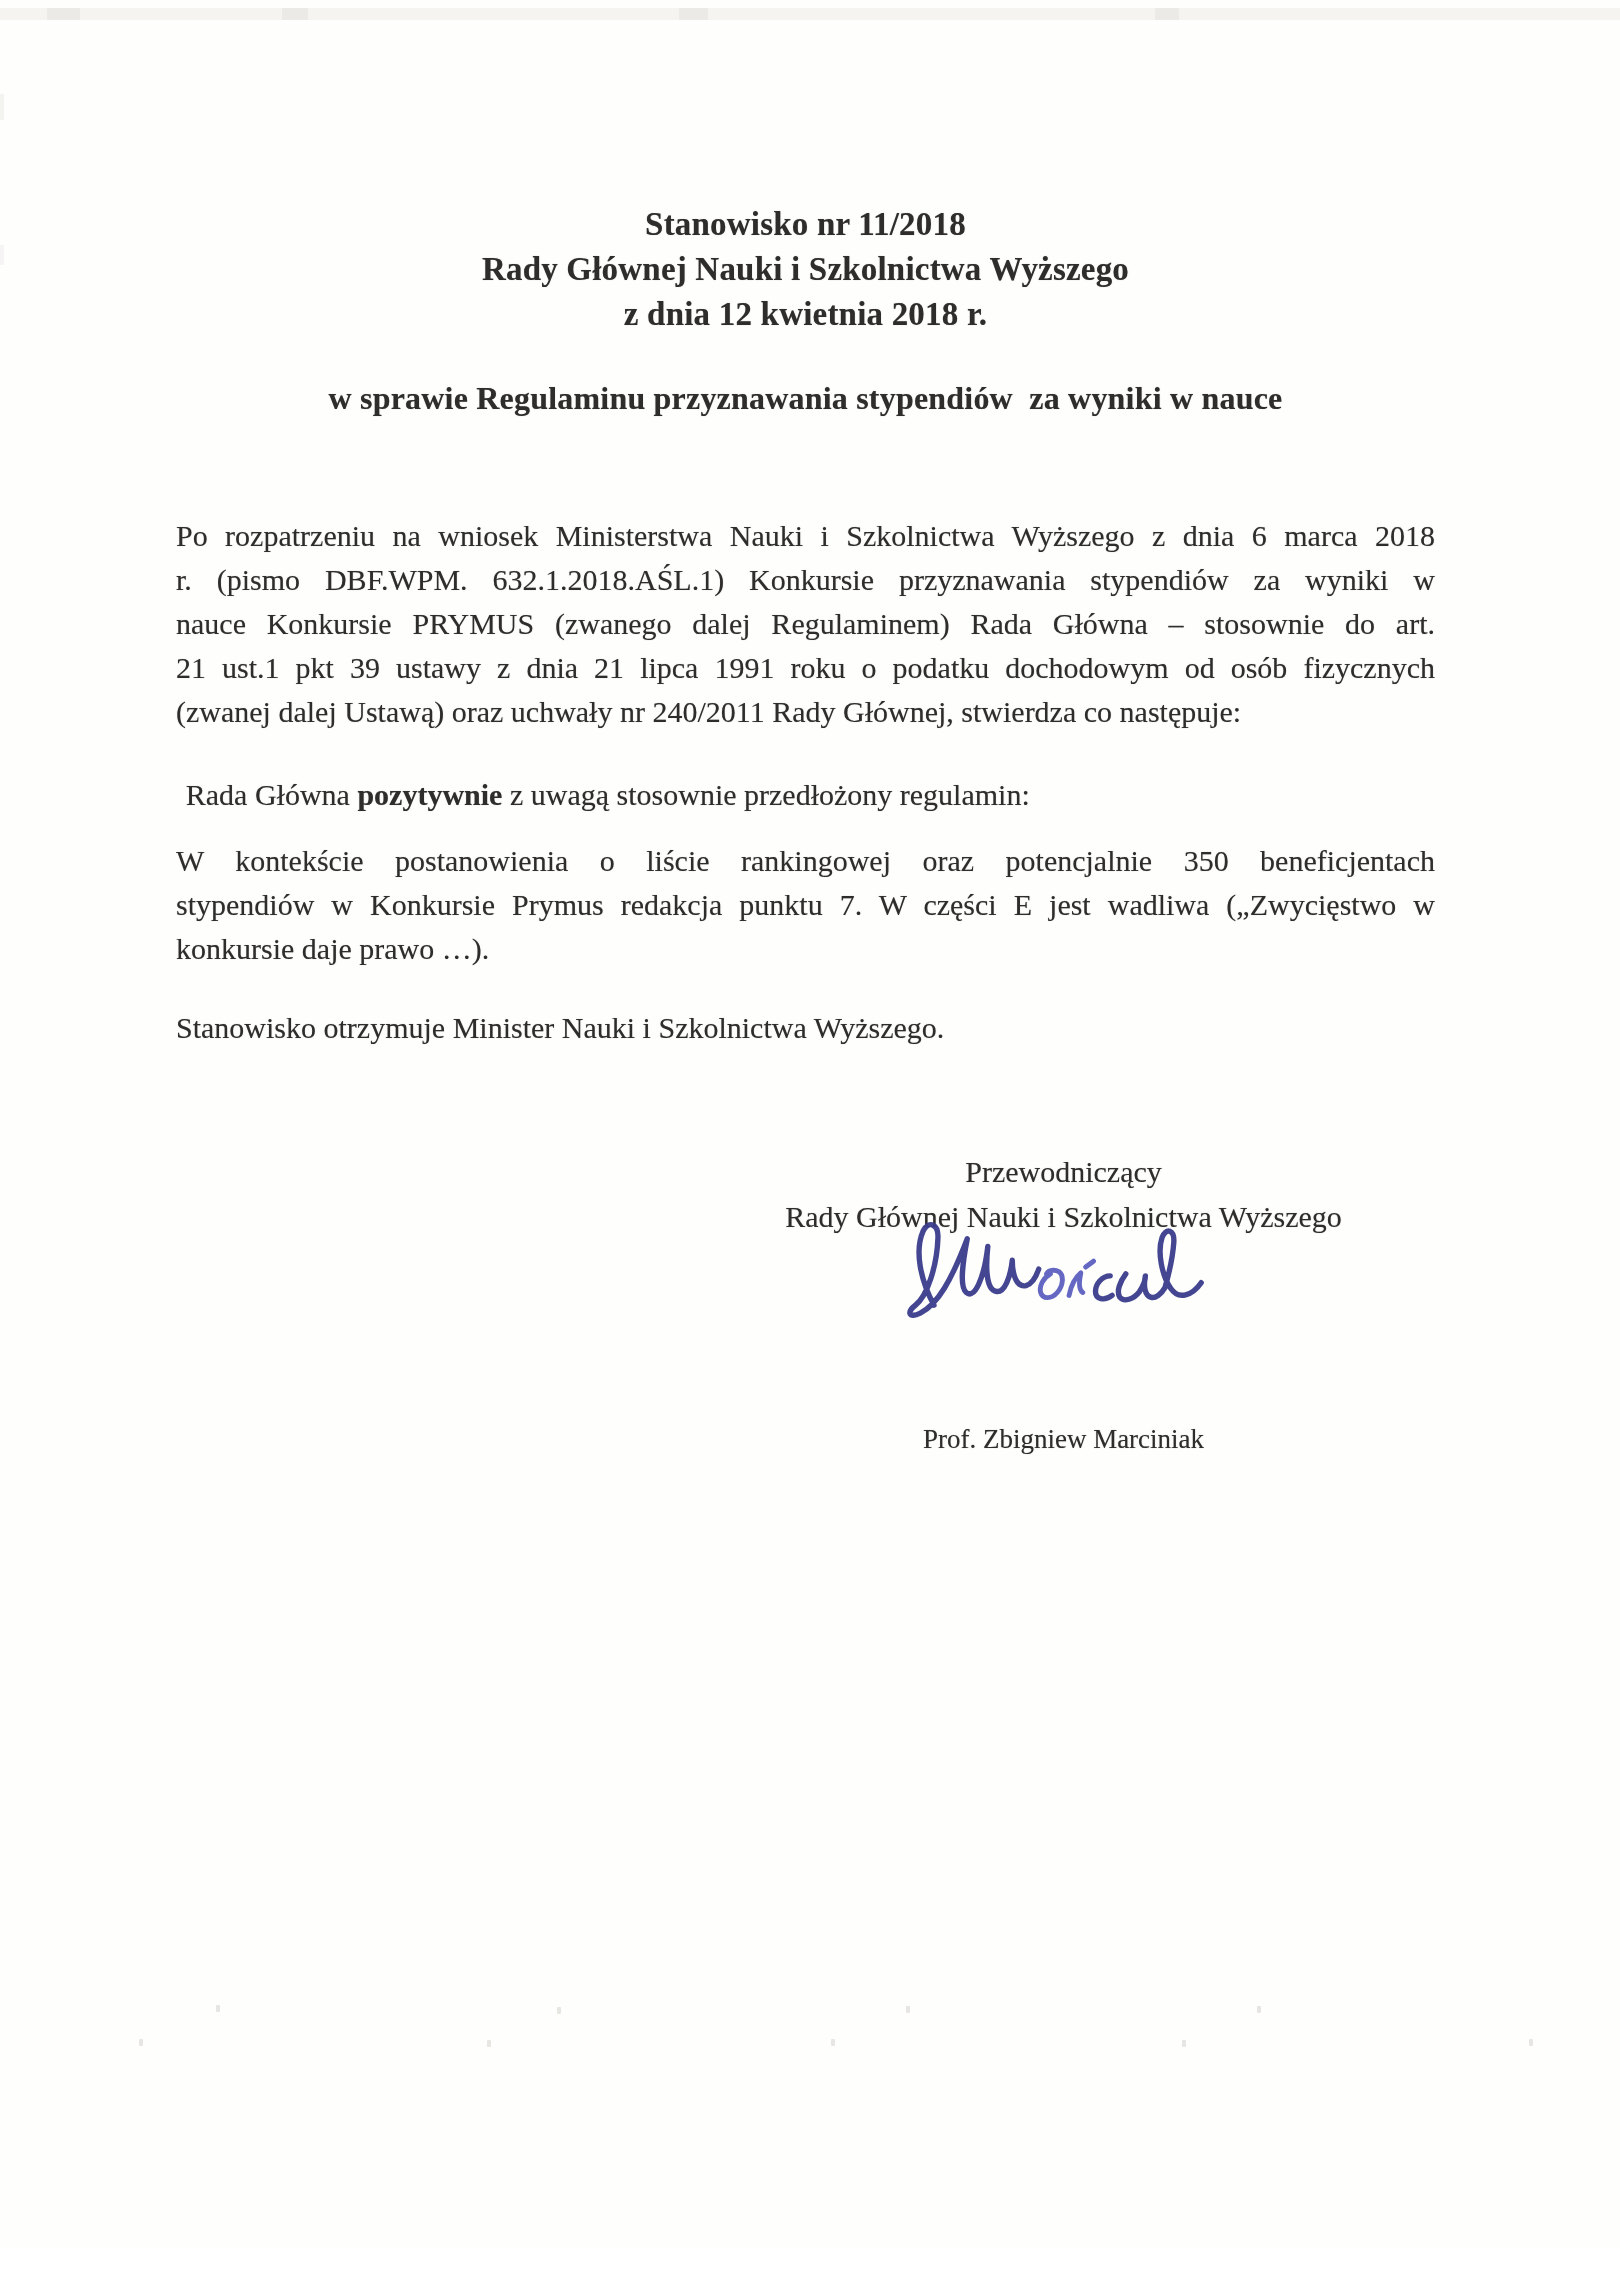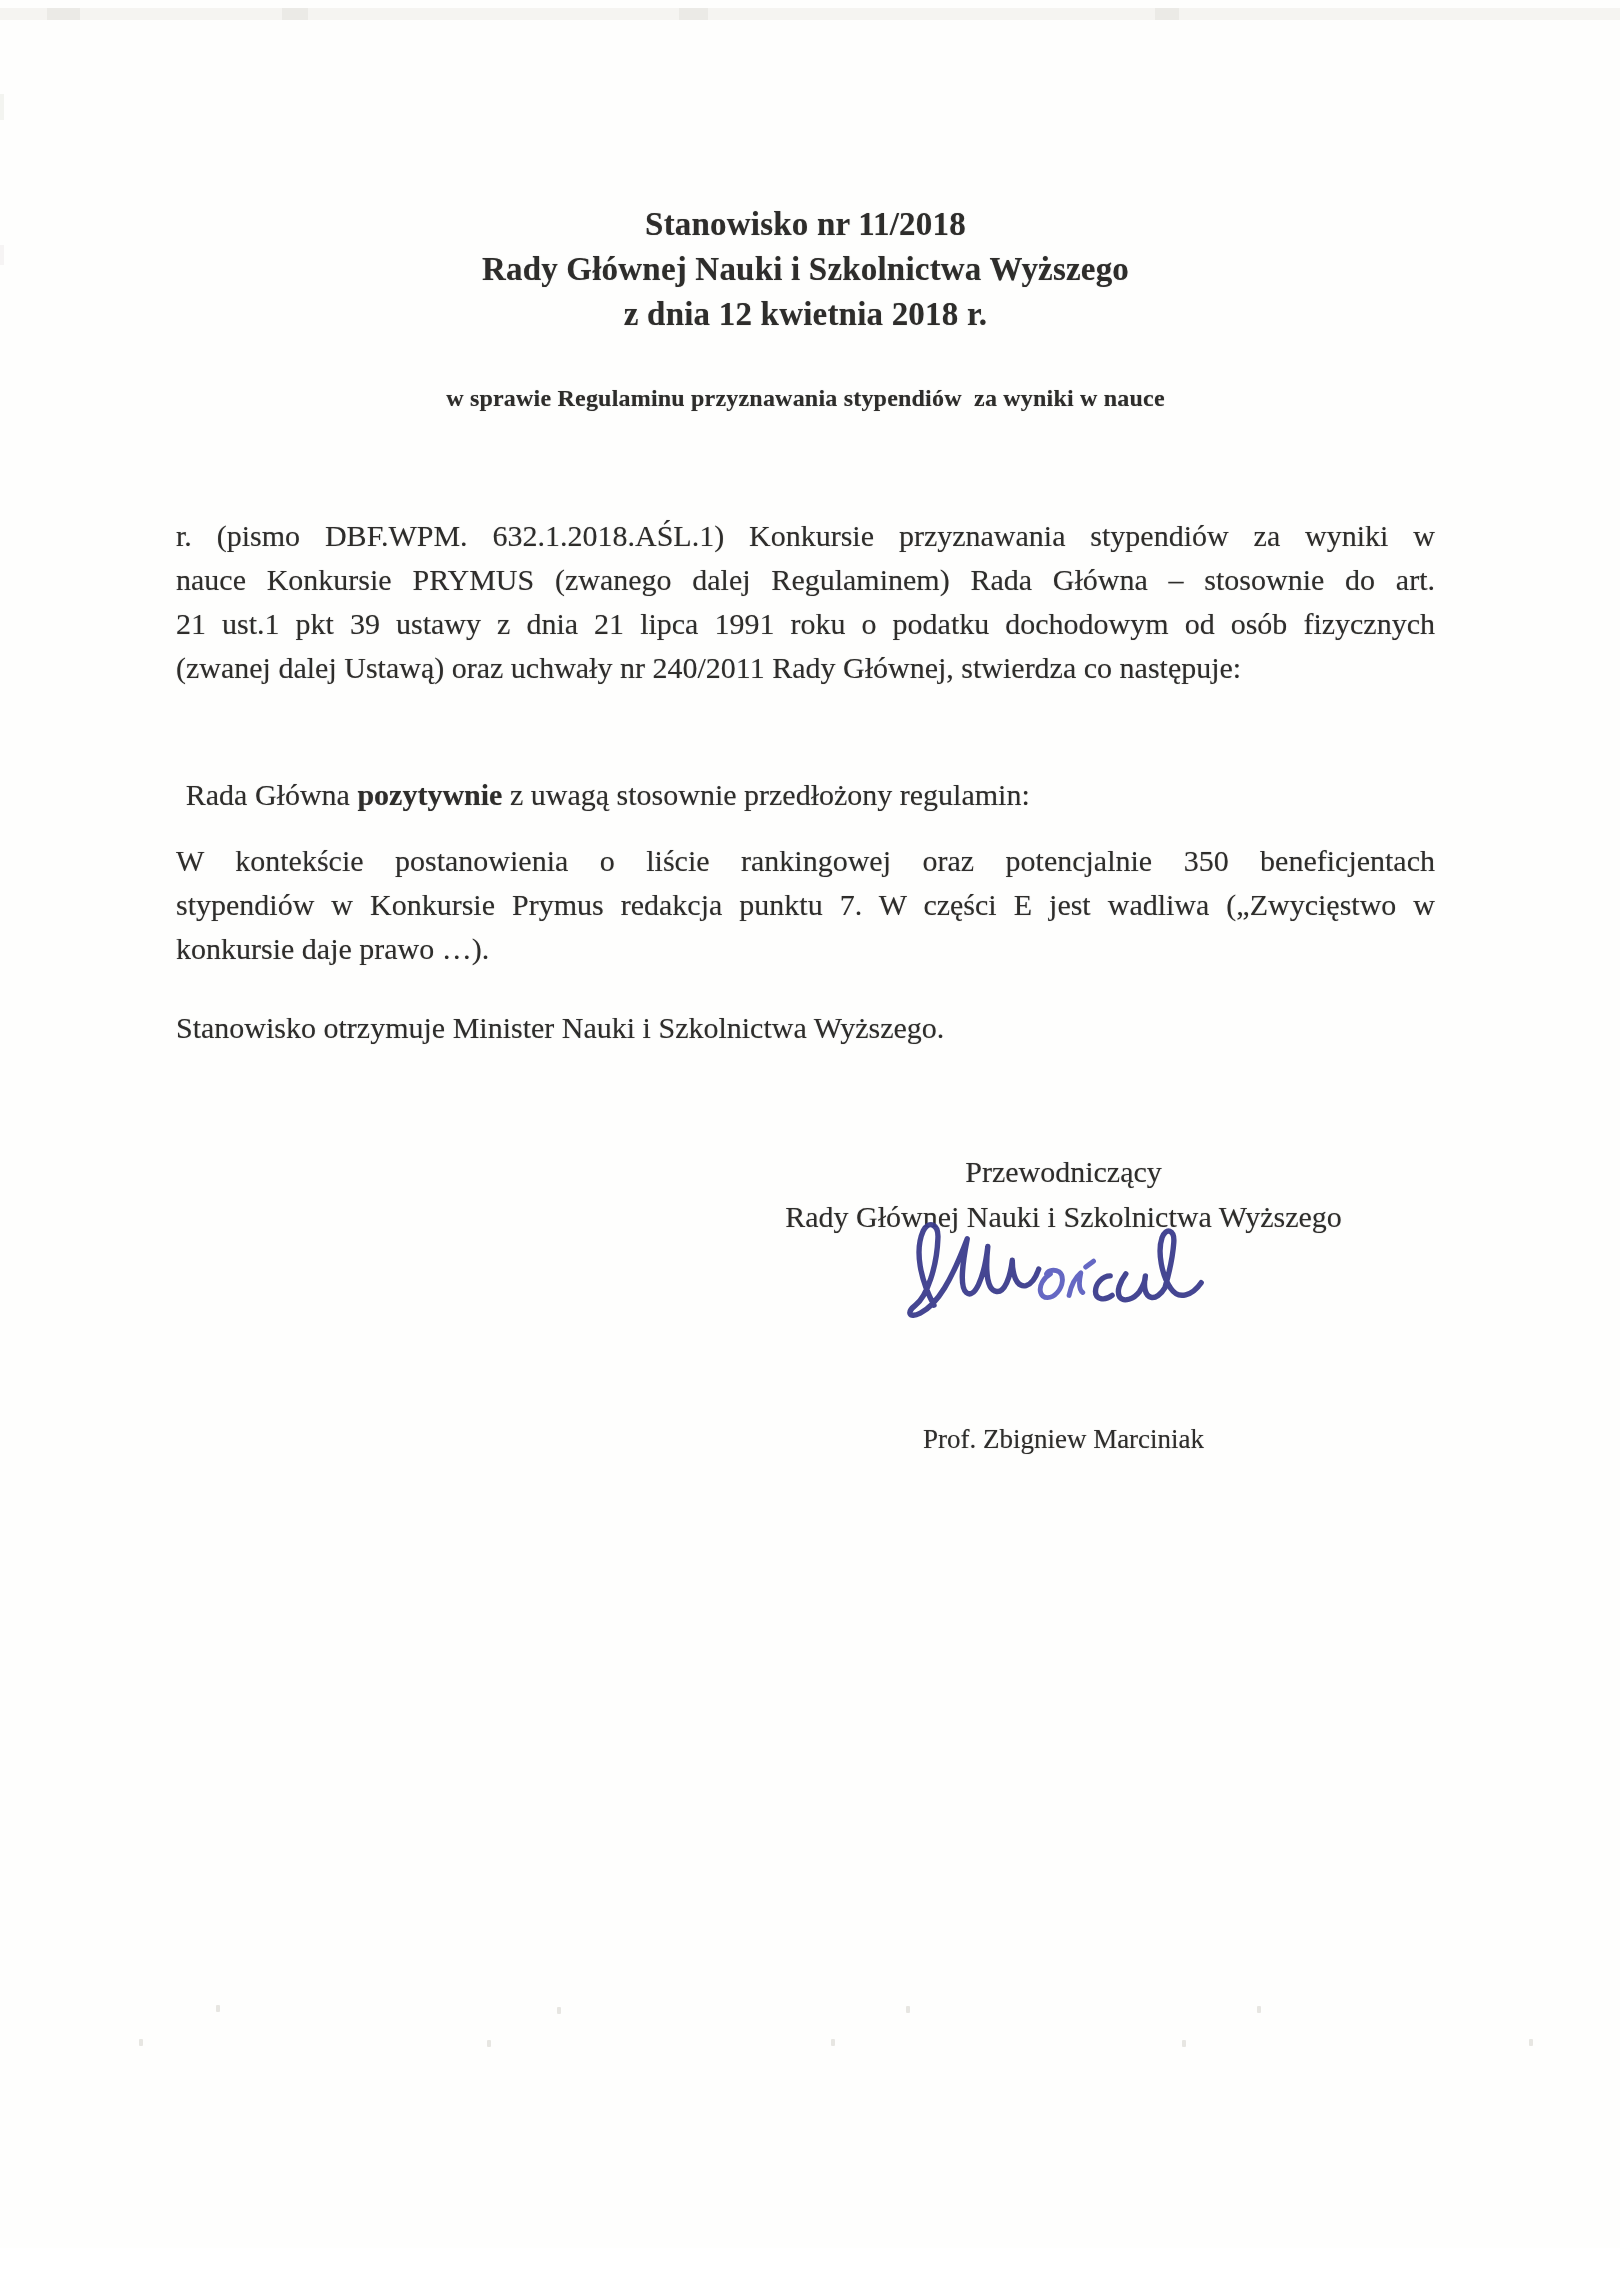--- a/index.html
+++ b/index.html
@@ -43,21 +43,21 @@
   .txt {
     position: absolute;
     left: 176px;
     width: 1259px;
     text-shadow: 0 0 1px rgba(40,40,40,.38);
   }
   .center { text-align: center; }
   .bold   { font-weight: 700; }
 
   .header  { top: 202px; font-size: 33px; line-height: 45px; letter-spacing: 0.2px; }
-  .subject { top: 376px; font-size: 24px; line-height: 45px; letter-spacing: 0.2px; }
+  .subject { top: 376px; font-size: 32px; line-height: 45px; letter-spacing: 0.2px; }
 
   .body-par { font-size: 30px; line-height: 44px; }
   .p1 { top: 514px; }
   .p2 { top: 773px; text-indent: 9.8px; }
   .p3 { top: 839px; }
   .p4 { top: 1006px; }
 
   .jline { text-align: justify; text-align-last: justify; }
   .lline { text-align: left; }
 
@@ -108,20 +108,21 @@
     <div>Stanowisko nr 11/2018</div>
     <div>Rady Głównej Nauki i Szkolnictwa Wyższego</div>
     <div>z dnia 12 kwietnia 2018 r.</div>
   </div>
 
   <div class="txt subject center bold">
     <div>w sprawie Regulaminu przyznawania stypendiów&nbsp; za wyniki w nauce</div>
   </div>
 
   <div class="txt body-par p1">
+    <div class="jline">Po rozpatrzeniu na wniosek Ministerstwa Nauki i Szkolnictwa Wyższego z dnia 6 marca 2018</div>
     <div class="jline">r. (pismo DBF.WPM. 632.1.2018.AŚL.1) Konkursie przyznawania stypendiów za wyniki w</div>
     <div class="jline">nauce Konkursie PRYMUS (zwanego dalej Regulaminem) Rada Główna – stosownie do art.</div>
     <div class="jline">21 ust.1 pkt 39 ustawy z dnia 21 lipca 1991 roku o podatku dochodowym od osób fizycznych</div>
     <div class="lline">(zwanej dalej Ustawą) oraz uchwały nr 240/2011 Rady Głównej, stwierdza co następuje:</div>
   </div>
 
   <div class="txt body-par p2 lline">
     <span>Rada Główna </span><span class="bold">pozytywnie</span><span> z uwagą stosownie przedłożony regulamin:</span>
   </div>
 

